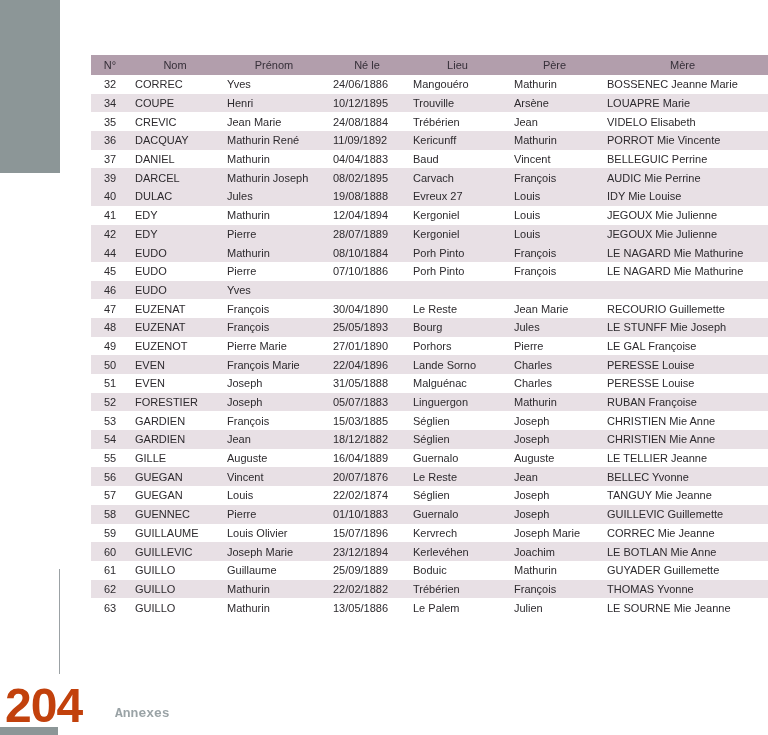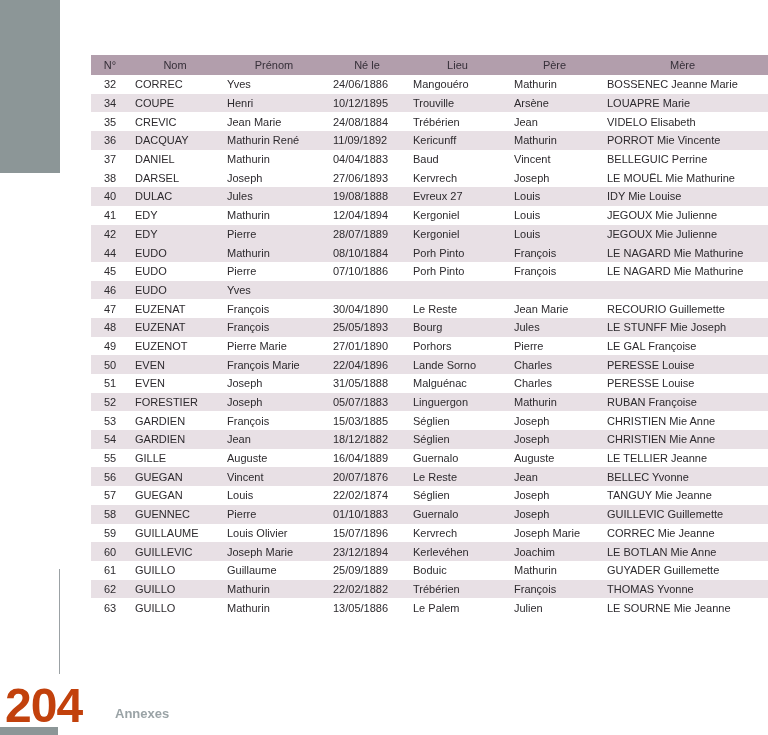--- a/index.html
+++ b/index.html
@@ -61,20 +61,21 @@
     font-size:48px;line-height:1;
     font-weight:bold;
     letter-spacing:-1px;
     color:#c2410c;
   }
   .section-label{
     position:absolute;left:115px;top:706px;
     font-size:13px;
     font-weight:bold;
     color:#9aa3a6;
+    font-family:Liberation Mono, monospace;
   }
   .footer-bar{
     position:absolute;left:0;top:727px;
     width:58px;height:8px;
     background:var(--sage,#8c9697);
   }
 </style>
 </head>
 <body>
 
@@ -140,28 +141,28 @@
       </tr>
       <tr>
         <td>37</td>
         <td>DANIEL</td>
         <td>Mathurin</td>
         <td>04/04/1883</td>
         <td>Baud</td>
         <td>Vincent</td>
         <td>BELLEGUIC Perrine</td>
       </tr>
-      <tr>
-        <td>38</td>
-        <td>DARSEL</td>
-        <td>Joseph</td>
-        <td>27/06/1893</td>
-        <td>Kervrech</td>
-        <td>Joseph</td>
-        <td>LE MOUËL Mie Mathurine</td>
+      <tr class="alt">
+        <td>39</td>
+        <td>DARCEL</td>
+        <td>Mathurin Joseph</td>
+        <td>08/02/1895</td>
+        <td>Carvach</td>
+        <td>François</td>
+        <td>AUDIC Mie Perrine</td>
       </tr>
       <tr class="alt">
         <td>40</td>
         <td>DULAC</td>
         <td>Jules</td>
         <td>19/08/1888</td>
         <td>Evreux 27</td>
         <td>Louis</td>
         <td>IDY Mie Louise</td>
       </tr>

